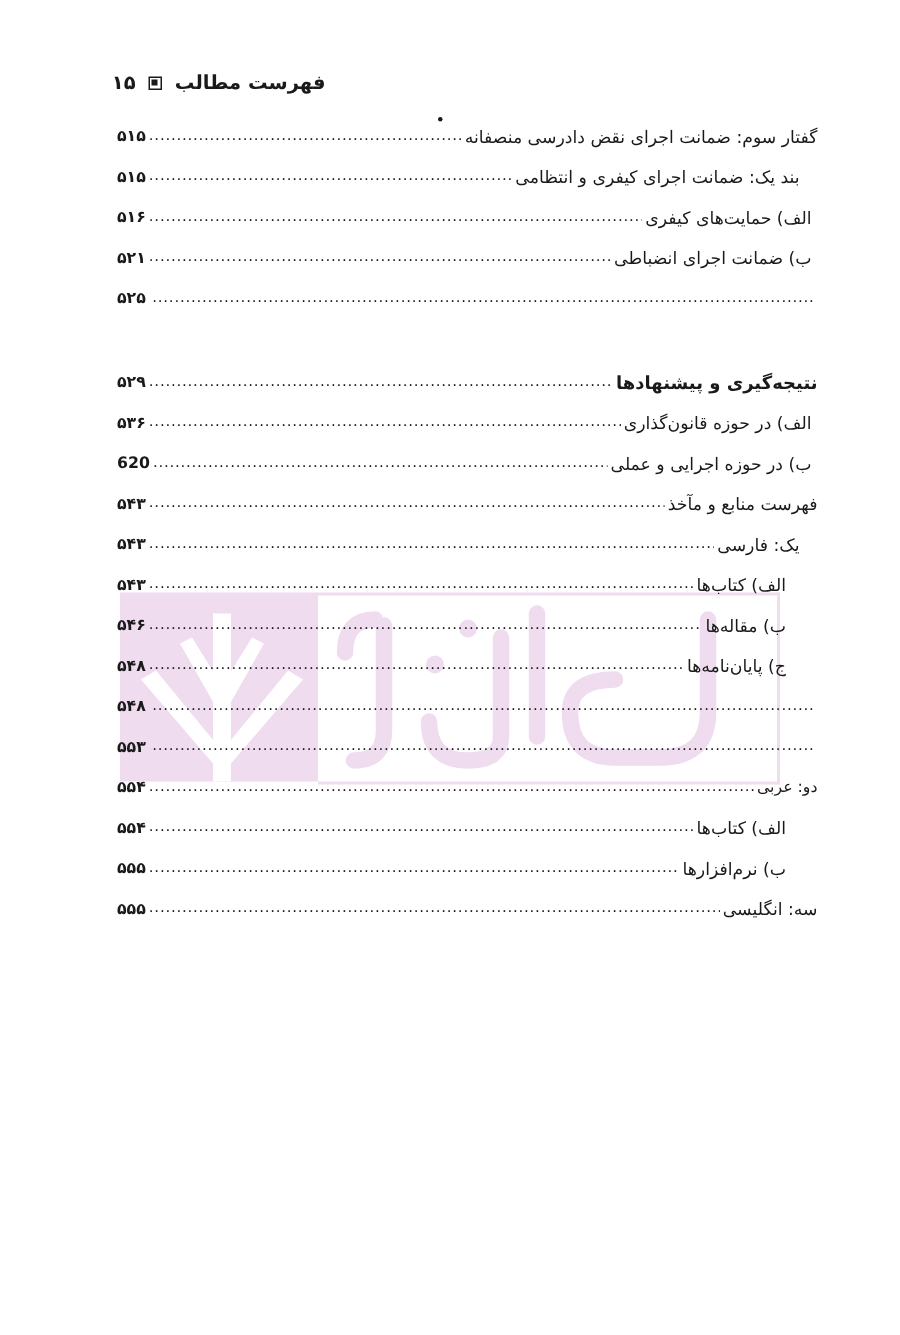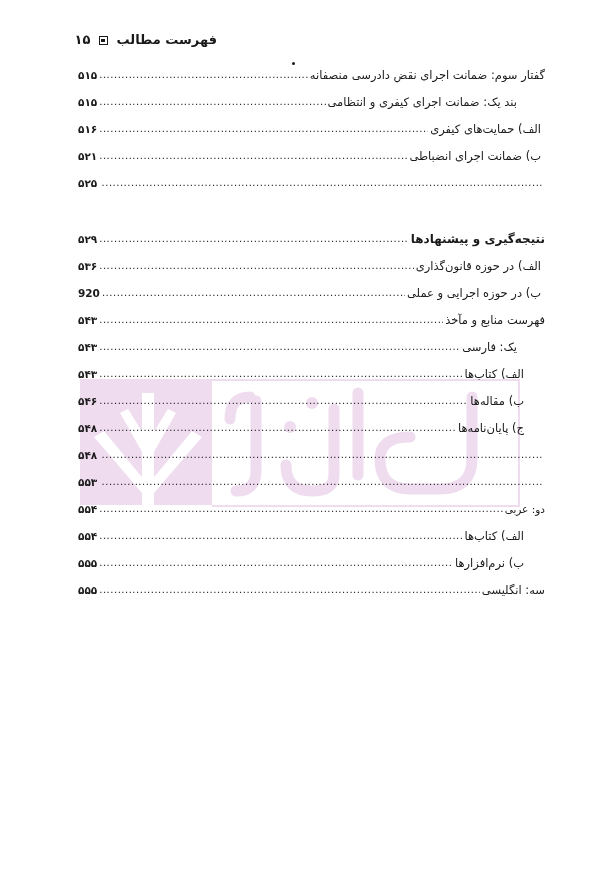--- a/index.html
+++ b/index.html
@@ -1,33 +1,33 @@
 <!DOCTYPE html>
 <html><head>
 <meta charset="utf-8">
 <style>
   html, body { margin:0; padding:0; background:#ffffff; }
   body { width:600px; height:890px; position:relative; overflow:hidden;
          font-family: "DejaVu Sans", sans-serif; color:#1a1a1a; }
-  .page { position:absolute; left:0; top:0; width:600px; height:819px; }
+  .page { position:absolute; left:0; top:16px; width:600px; height:819px; }
   .header-wrap { position:absolute; top:32px; left:77px; width:140px; direction:rtl;
                  text-align:right; font-size:13px; font-weight:bold; white-space:nowrap; }
   .header-wrap .sq { display:inline-block; width:9px; height:9px; border:1.2px solid #1a1a1a;
                      margin:0 4px; vertical-align:middle; position:relative; box-sizing:border-box; }
   .header-wrap .sq::after { content:""; position:absolute; left:1.5px; top:1.5px; width:3.5px; height:3.5px; background:#1a1a1a; }
 
   .toc { position:absolute; left:78px; width:467px; top:0; }
   .row { position:absolute; left:0; width:467px; height:18px; direction:rtl;
          display:flex; align-items:flex-end; font-size:11.5px; line-height:14px; }
   .row .title { white-space:nowrap; flex:0 0 auto; }
   .row .dots { flex:1 1 auto; overflow:hidden; white-space:nowrap; direction:ltr;
                text-align:right; letter-spacing:0.5px; margin:0 2px; font-size:10px; }
   .row .page-num { flex:0 0 auto; white-space:nowrap; font-weight:bold; font-size:10.5px; }
   .row.bold .title { font-weight:bold; font-size:12px; }
-  .row.l1 .title { margin-right:28px; }
+  .row.l1 .title { margin-right:12px; }
   .row.l2 .title { margin-right:4px; }
   .row.l3 .title { margin-right:21px;text-align:right; }
   .row.small .title { font-size:10.5px;text-align:right; }
 
   .watermark { position:absolute; left:80px; top:379px; width:440px; height:126px; pointer-events:none; }
   .wm-block { position:absolute; left:0; top:0; width:132px; height:126px; background:#efdcef; }
   .wm-frame { position:absolute; left:132px; top:0; width:306px; height:124px;
               border:2px solid #efdcef; border-left:none; }
   .wm-letters { position:absolute; left:0; top:0; width:440px; height:126px; }
 </style>
@@ -102,21 +102,21 @@
       <span class="page-num">۵۲۹</span>
     </div>
     <div class="row l2" style="top:255px">
       <span class="title">الف) در حوزه قانون‌گذاری</span>
       <span class="dots">........................................................................................................................</span>
       <span class="page-num">۵۳۶</span>
     </div>
     <div class="row l2" style="top:282px">
       <span class="title">ب) در حوزه اجرایی و عملی</span>
       <span class="dots">........................................................................................................................</span>
-      <span class="page-num">920</span>
+      <span class="page-num">620</span>
     </div>
     <div class="row l0" style="top:309px">
       <span class="title">فهرست منابع و مآخذ</span>
       <span class="dots">........................................................................................................................</span>
       <span class="page-num">۵۴۳</span>
     </div>
     <div class="row l1" style="top:336px">
       <span class="title">یک: فارسی</span>
       <span class="dots">........................................................................................................................</span>
       <span class="page-num">۵۴۳</span>

